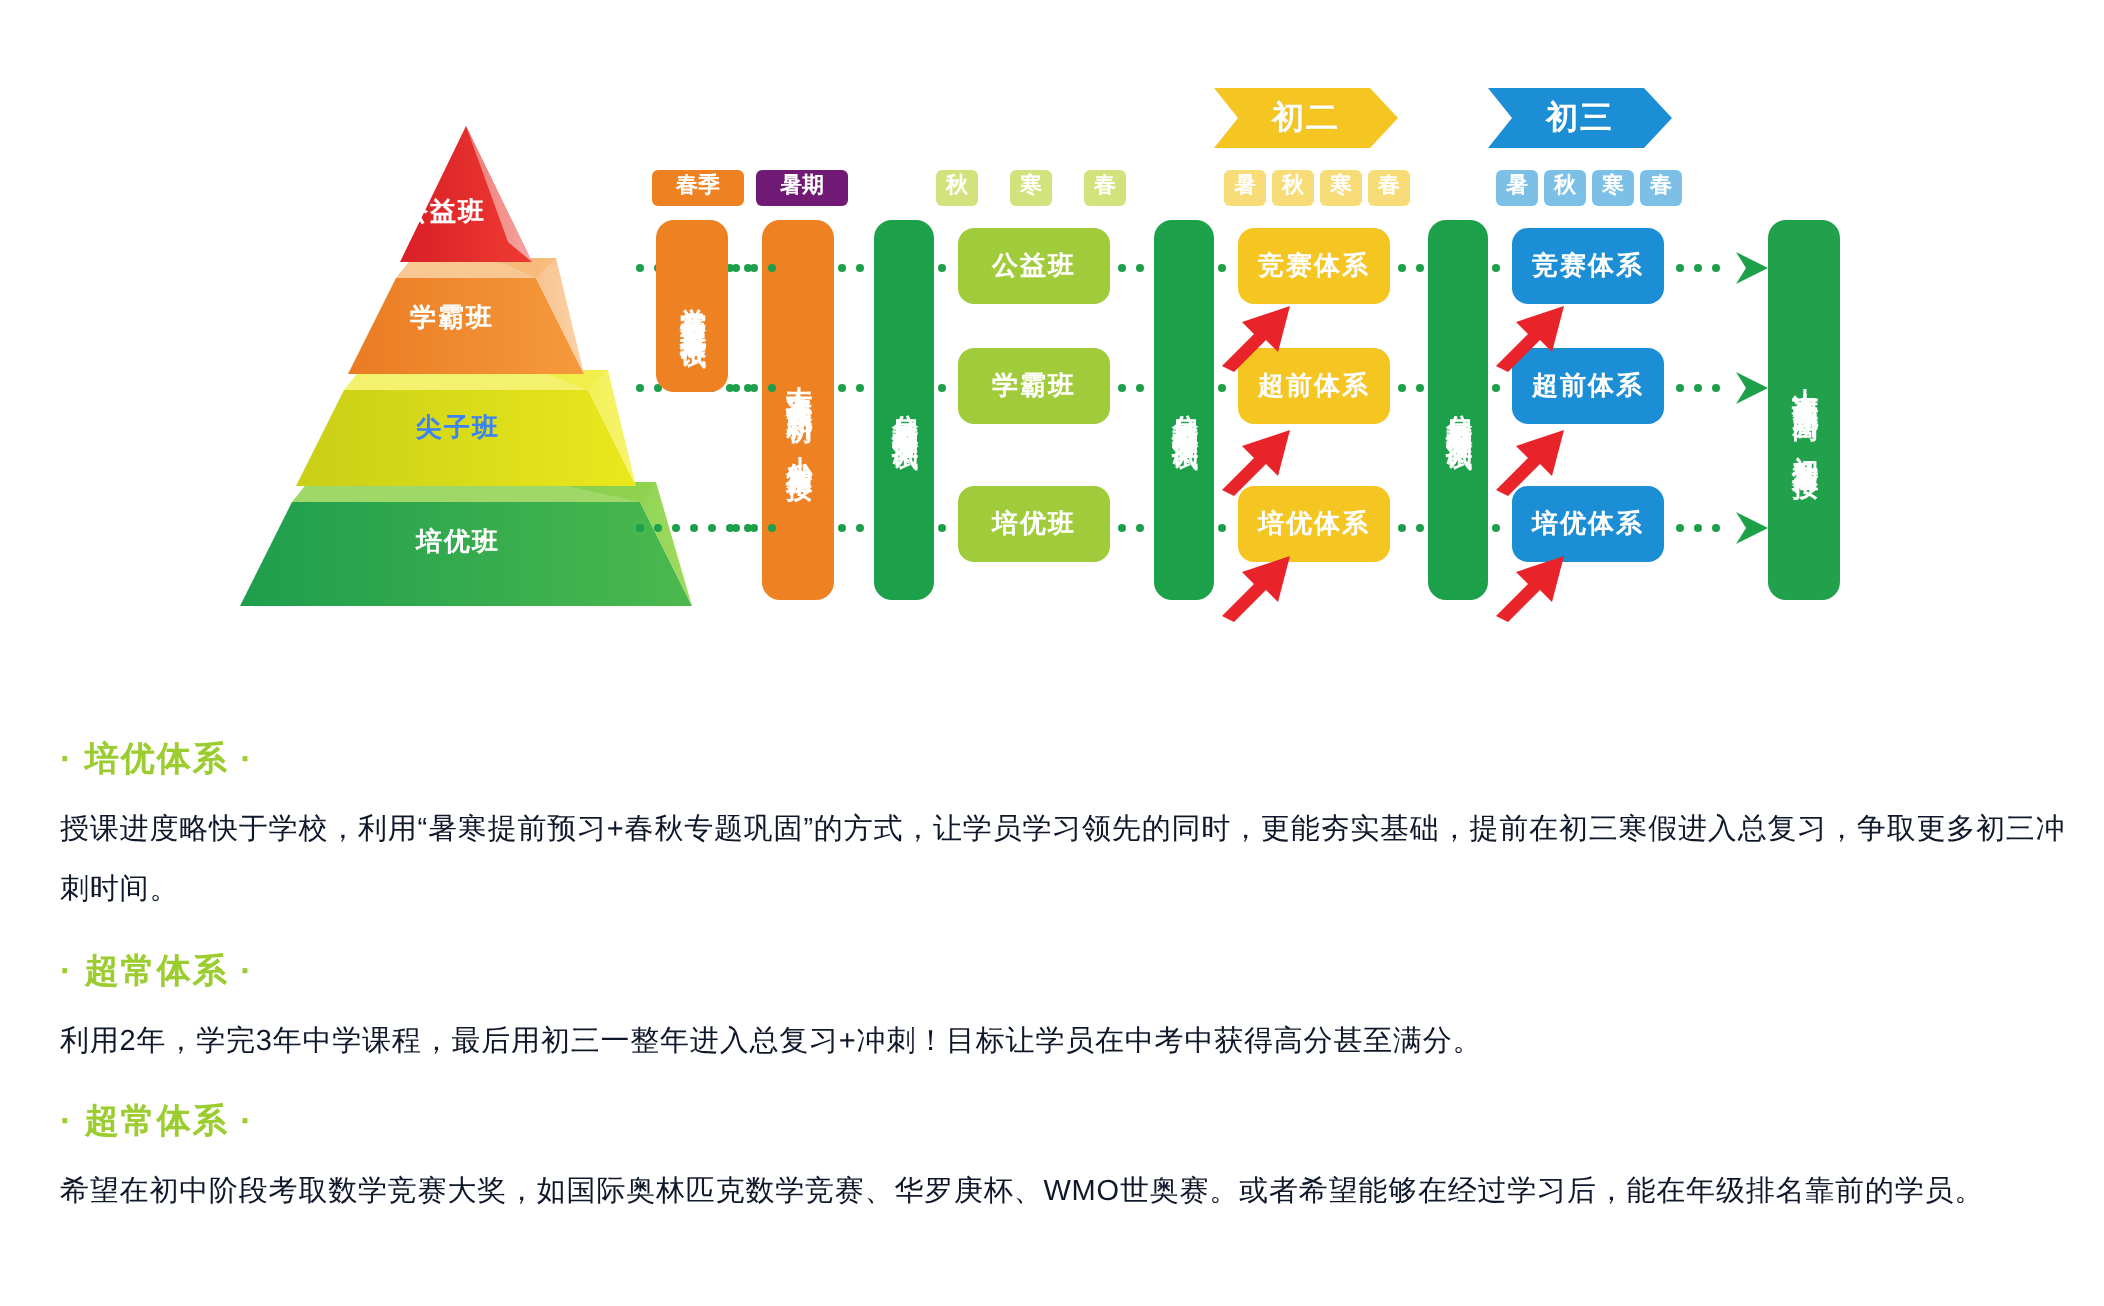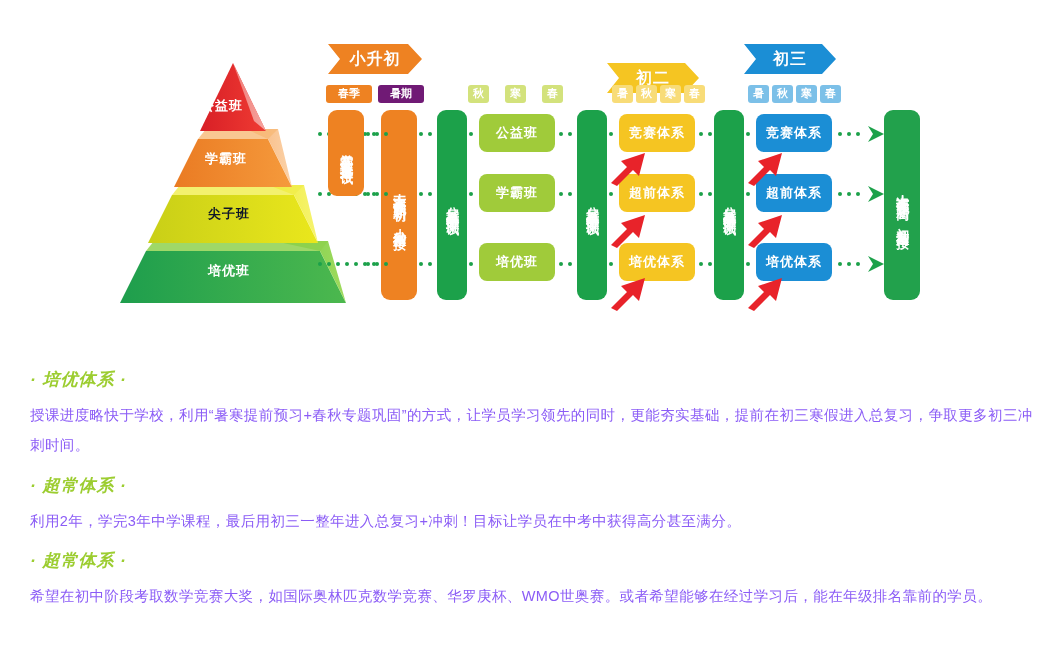--- a/index.html
+++ b/index.html
@@ -98,25 +98,24 @@
   .greenchev { position: absolute; }
 
   
   .sec-title {
     position: absolute;
     color: #9ccd30;
     font-weight: bold;
     font-size: 17px;
     letter-spacing: 1px;
     white-space: nowrap;
-    font-style: italic;
   }
   .sec-body {
     position: absolute;
-    color: #8b5cf6;
+    color: #0f172a;
     font-size: 14.5px;
     line-height: 30px;
     letter-spacing: .4px;
     width: 1010px;
   }
 </style>
 </head>
 <body>
 
 <div id="page">
@@ -178,21 +177,21 @@
 
       <g>
         <polygon points="82,76 148,76 115,8" fill="url(#gTopF)"></polygon>
         <polygon points="115,8 136,66 148,76" fill="url(#gTopS)" opacity="0.9"></polygon>
       </g>
     </svg>
 
     <div style="position:absolute;left:0;top:0;width:230px;height:250px;">
       <span style="position:absolute;left:0;top:42px;width:208px;text-align:center;color:#fff;font-size:13px;font-weight:bold;letter-spacing:1px;">公益班</span>
       <span style="position:absolute;left:0;top:95px;width:216px;text-align:center;color:#fff;font-size:13px;font-weight:bold;letter-spacing:1px;">学霸班</span>
-      <span style="position:absolute;left:0;top:150px;width:222px;text-align:center;color:#0f172a;font-size:13px;font-weight:bold;letter-spacing:1px;">尖子班</span>
+      <span style="position:absolute;left:0;top:150px;width:222px;text-align:center;color:#3b82f6;font-size:13px;font-weight:bold;letter-spacing:1px;">尖子班</span>
       <span style="position:absolute;left:0;top:207px;width:222px;text-align:center;color:#fff;font-size:13px;font-weight:bold;letter-spacing:1px;">培优班</span>
     </div>
   </div>
 
   <div class="dots" style="left:318px;top:132px;">
     <i></i>
       <i></i>
       <i></i>
       <i></i>
       <i></i>
@@ -214,21 +213,20 @@
     <i></i>
       <i></i>
       <i></i>
       <i></i>
       <i></i>
       <i></i>
       <i></i>
       <i></i>
   </div>
 
-  <div class="banner" style="left:328px;top:44px;width:94px;background:#ee8222;">小升初</div>
 
   <div class="season-row" style="left:326px;top:85px;">
     <span class="season-badge wide" style="background:#ee8222;">春季</span>
     <span class="season-badge wide" style="background:#701a75;">暑期</span>
   </div>
 
   <div class="vbar" style="left:328px;top:110px;width:36px;height:86px;background:#ee8222;">学霸公益班选拔考试</div>
 
   <div class="vbar" style="left:381px;top:110px;width:36px;height:190px;background:#ee8222;">十五次课领跑新初一 小升初衔接</div>
 
@@ -294,21 +292,21 @@
       <i></i>
       <i></i>
     </div>
   <div class="dots" style="left:559px;top:262px;">
       <i></i>
       <i></i>
     </div>
 
   <div class="vbar" style="left:577px;top:110px;width:30px;height:190px;background:#1ca14a;">分层教学分班测试</div>
 
-  <div class="banner" style="left:607px;top:44px;width:92px;background:#f5c522;margin-top:19px;">初二</div>
+  <div class="banner" style="left:607px;top:44px;width:92px;background:#f5c522;">初二</div>
 
   <div class="season-row" style="left:612px;top:85px;gap:3px;">
     <span class="season-badge" style="background:#f8dc78;">暑</span>
     <span class="season-badge" style="background:#f8dc78;">秋</span>
     <span class="season-badge" style="background:#f8dc78;">寒</span>
     <span class="season-badge" style="background:#f8dc78;">春</span>
   </div>
 
   <div class="dots" style="left:609px;top:132px;">
       <i></i>

